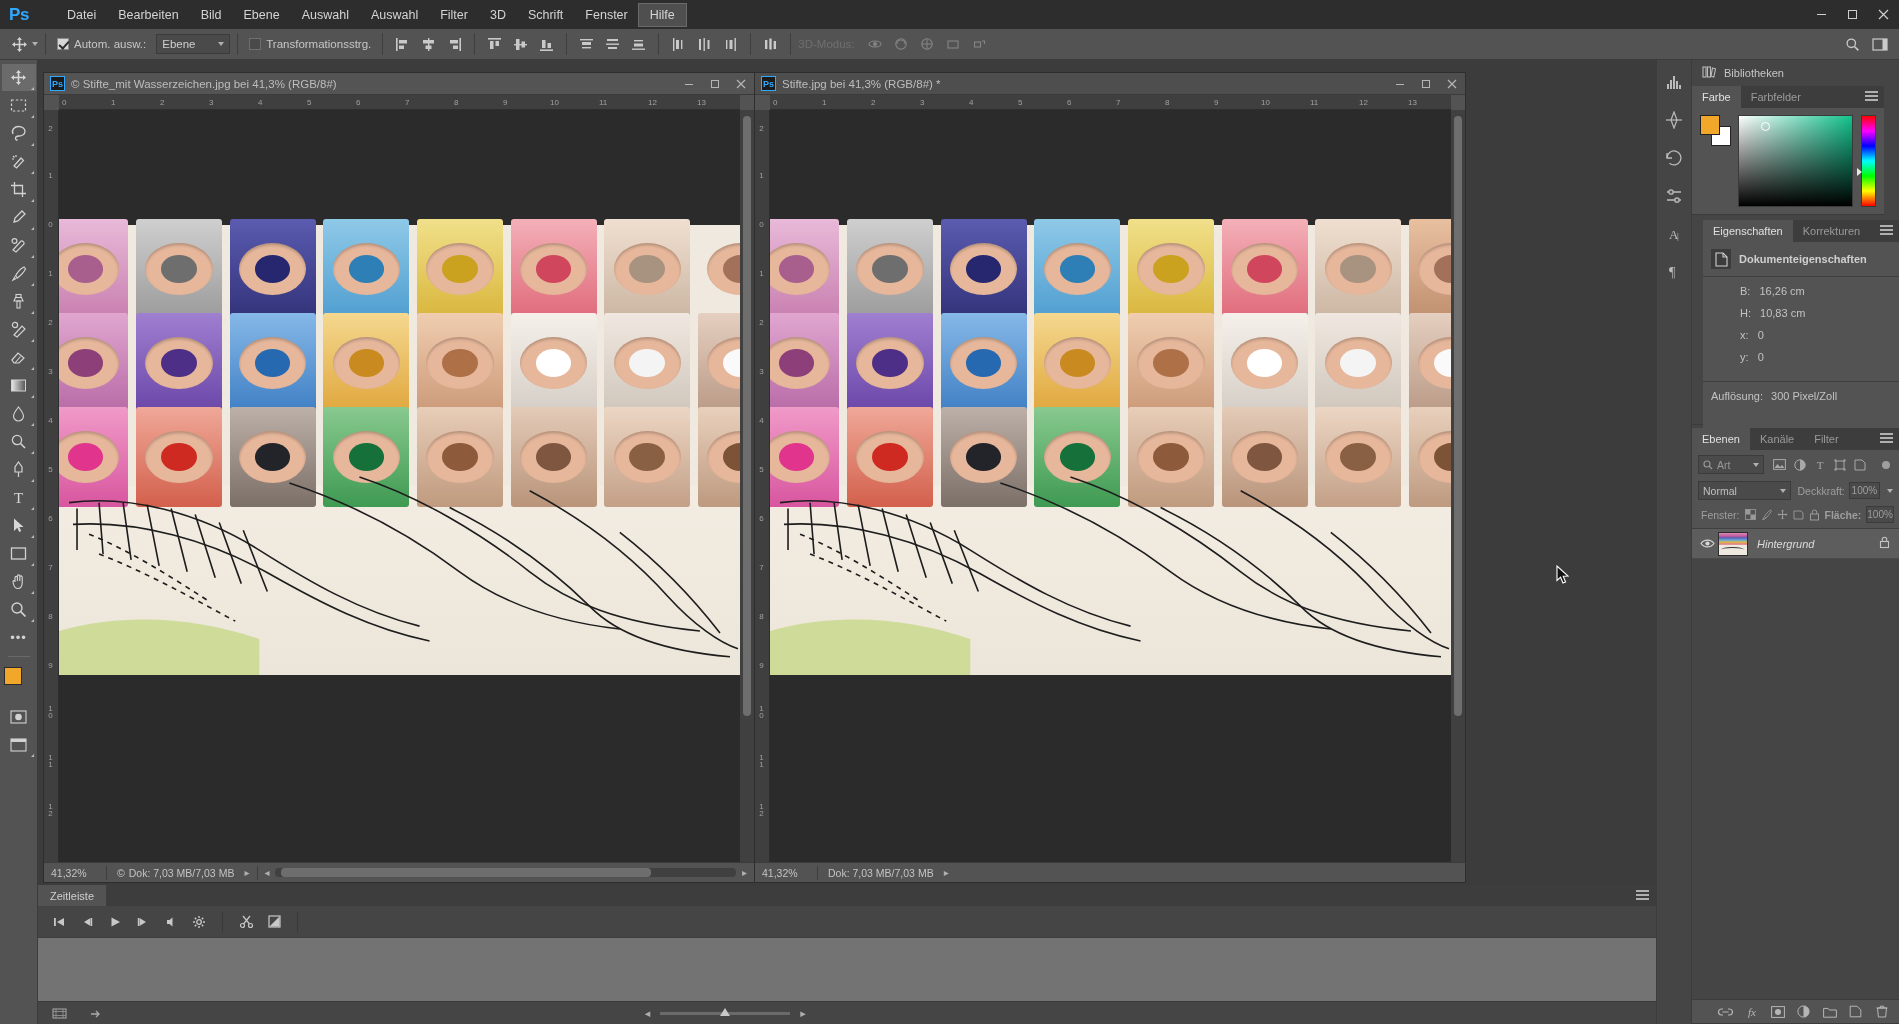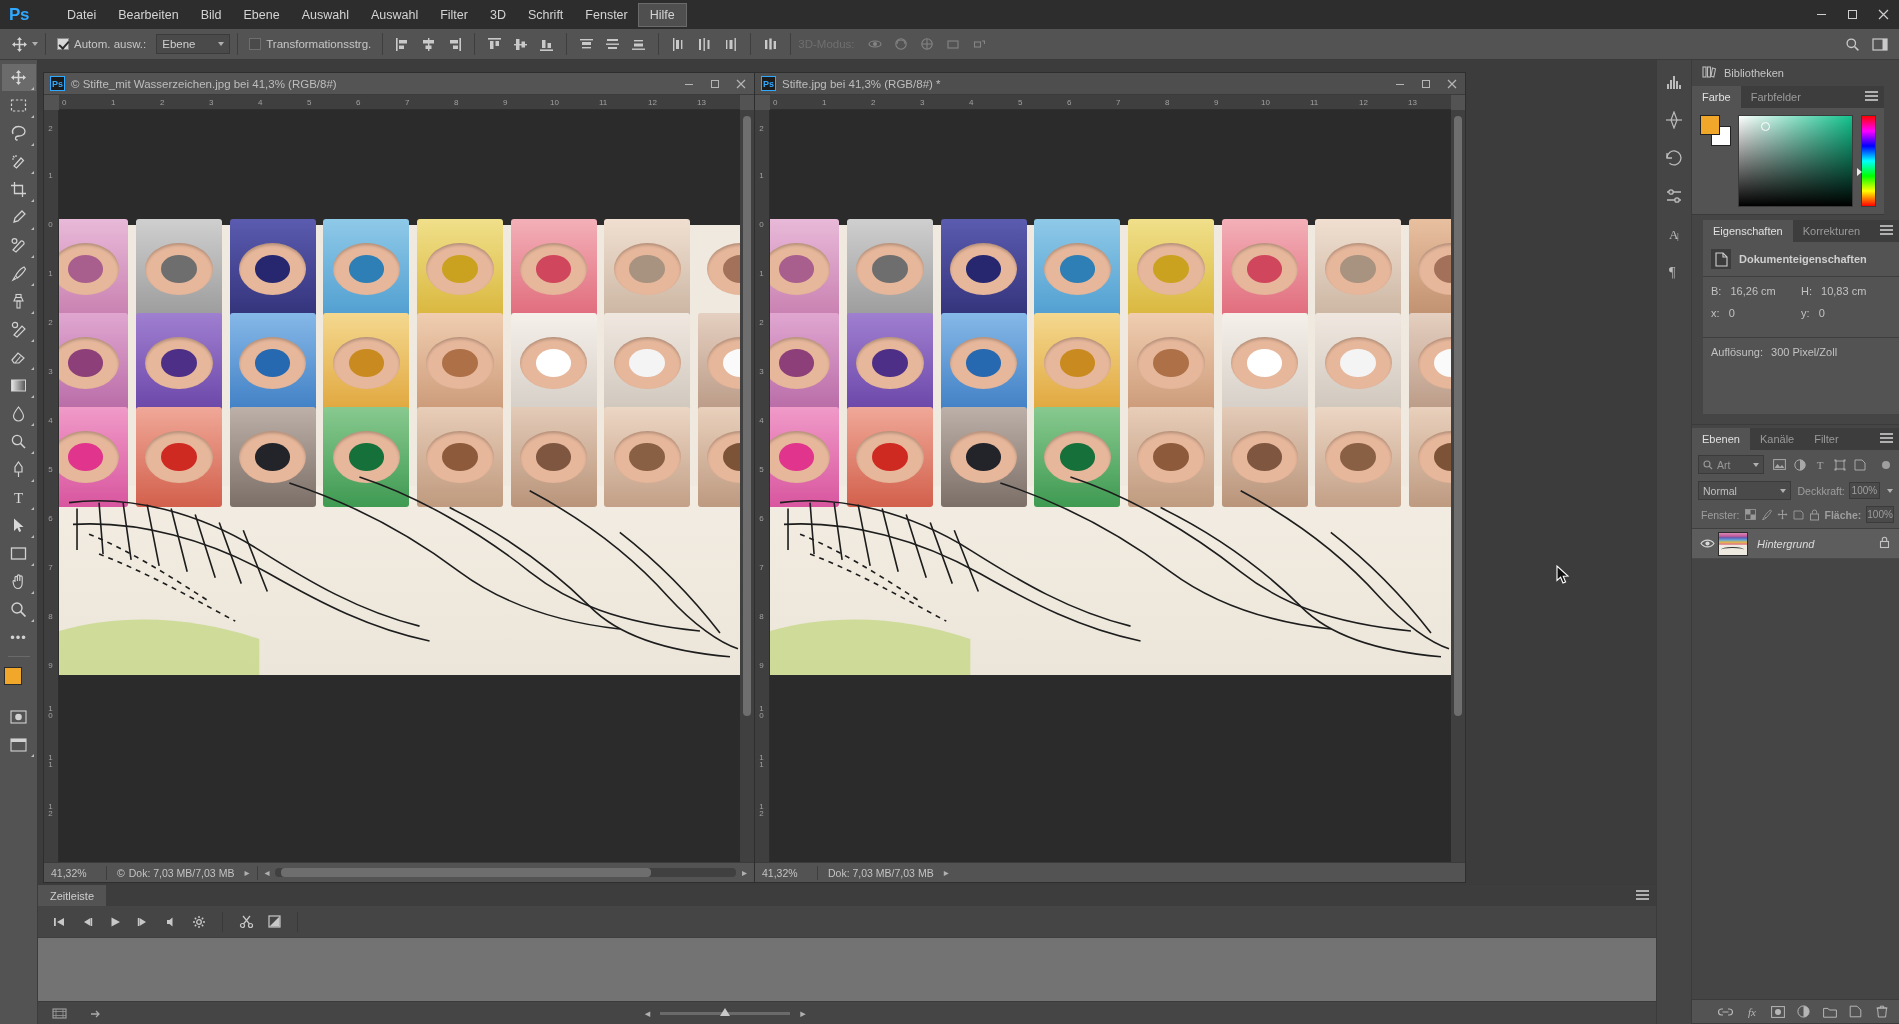--- a/index.html
+++ b/index.html
@@ -171,21 +171,21 @@
   .cp-hue { width: 15px; height: 92px; border: 1px solid #3a3a3a; position: relative;
     background: linear-gradient(180deg,#ff0000,#ff00ff,#0000ff,#00ffff,#00ff00,#ffff00,#ff0000); }
   .cp-hue-arrow { position: absolute; left: -5px; top: 52px; width: 0; height: 0;
     border-top: 4px solid transparent; border-bottom: 4px solid transparent; border-left: 5px solid #e8e8e8; }
 
   
   .prop-header { display: flex; align-items: center; gap: 8px; padding: 7px 8px; background: #535353; border-bottom: 1px solid #3f3f3f; }
   .prop-docicon { width: 20px; height: 20px; background: #3c3c3c; display: flex; align-items: center; justify-content: center; }
   .prop-title { font-size: 11px; color: #cfcfcf; font-weight: bold; }
   .prop-grid { display: flex; flex-wrap: wrap; padding: 8px; background: #535353; border-bottom: 1px solid #3f3f3f; }
-  .prop-cell { width: 50%; font-size: 11px; color: #c2c2c2; margin-bottom: 10px; }
+  .prop-cell { width: 50%; font-size: 11px; color: #c2c2c2; margin-bottom: 10px; margin-left: 29px; }
   .prop-cell b { font-weight: normal; color: #c2c2c2; }
   .prop-res { padding: 8px; font-size: 11px; color: #c2c2c2; background: #535353; }
   .prop-filler { background: #535353; }
 
   
   .layer-filter { display: flex; align-items: center; gap: 4px; padding: 5px 6px; background: #535353; }
   .filter-select {
     display: flex; align-items: center; gap: 4px; background: #4a4a4a; border: 1px solid #3b3b3b;
     height: 19px; width: 78px; padding: 0 4px; font-size: 10.5px; color: #999;
   }

